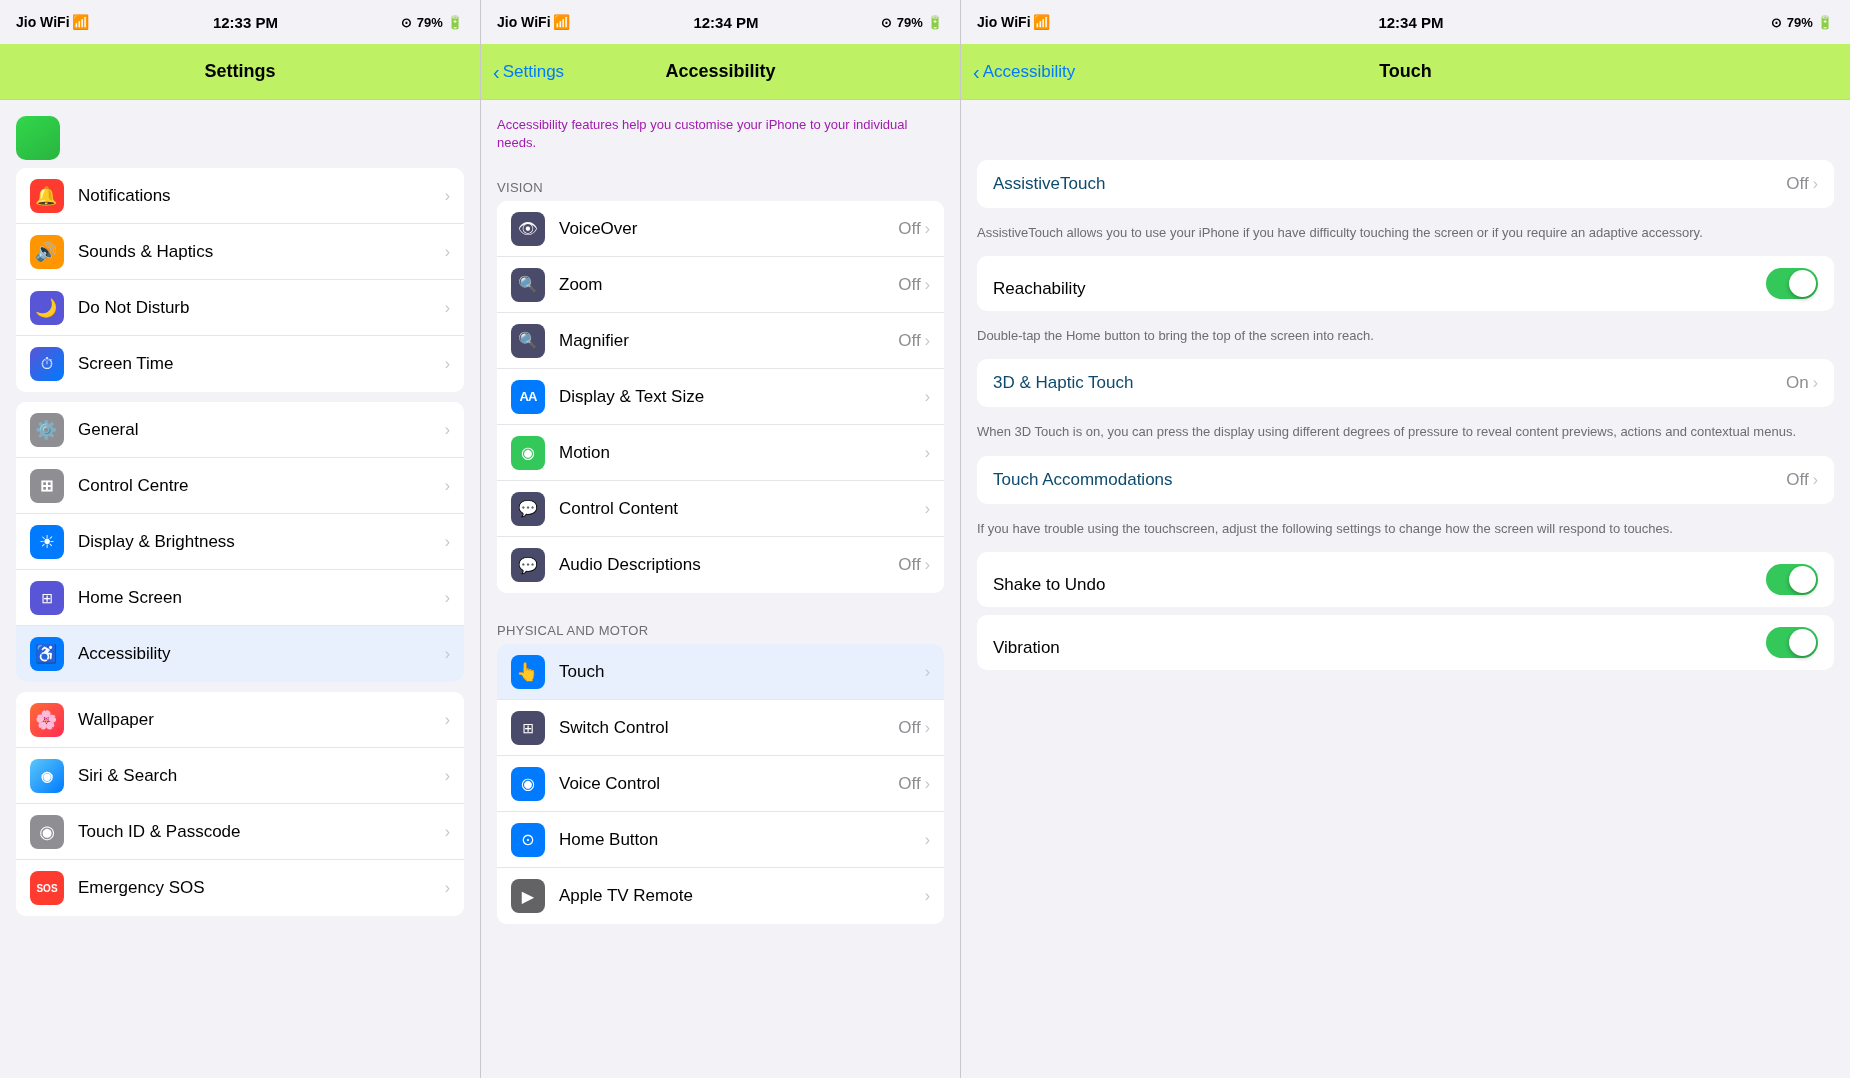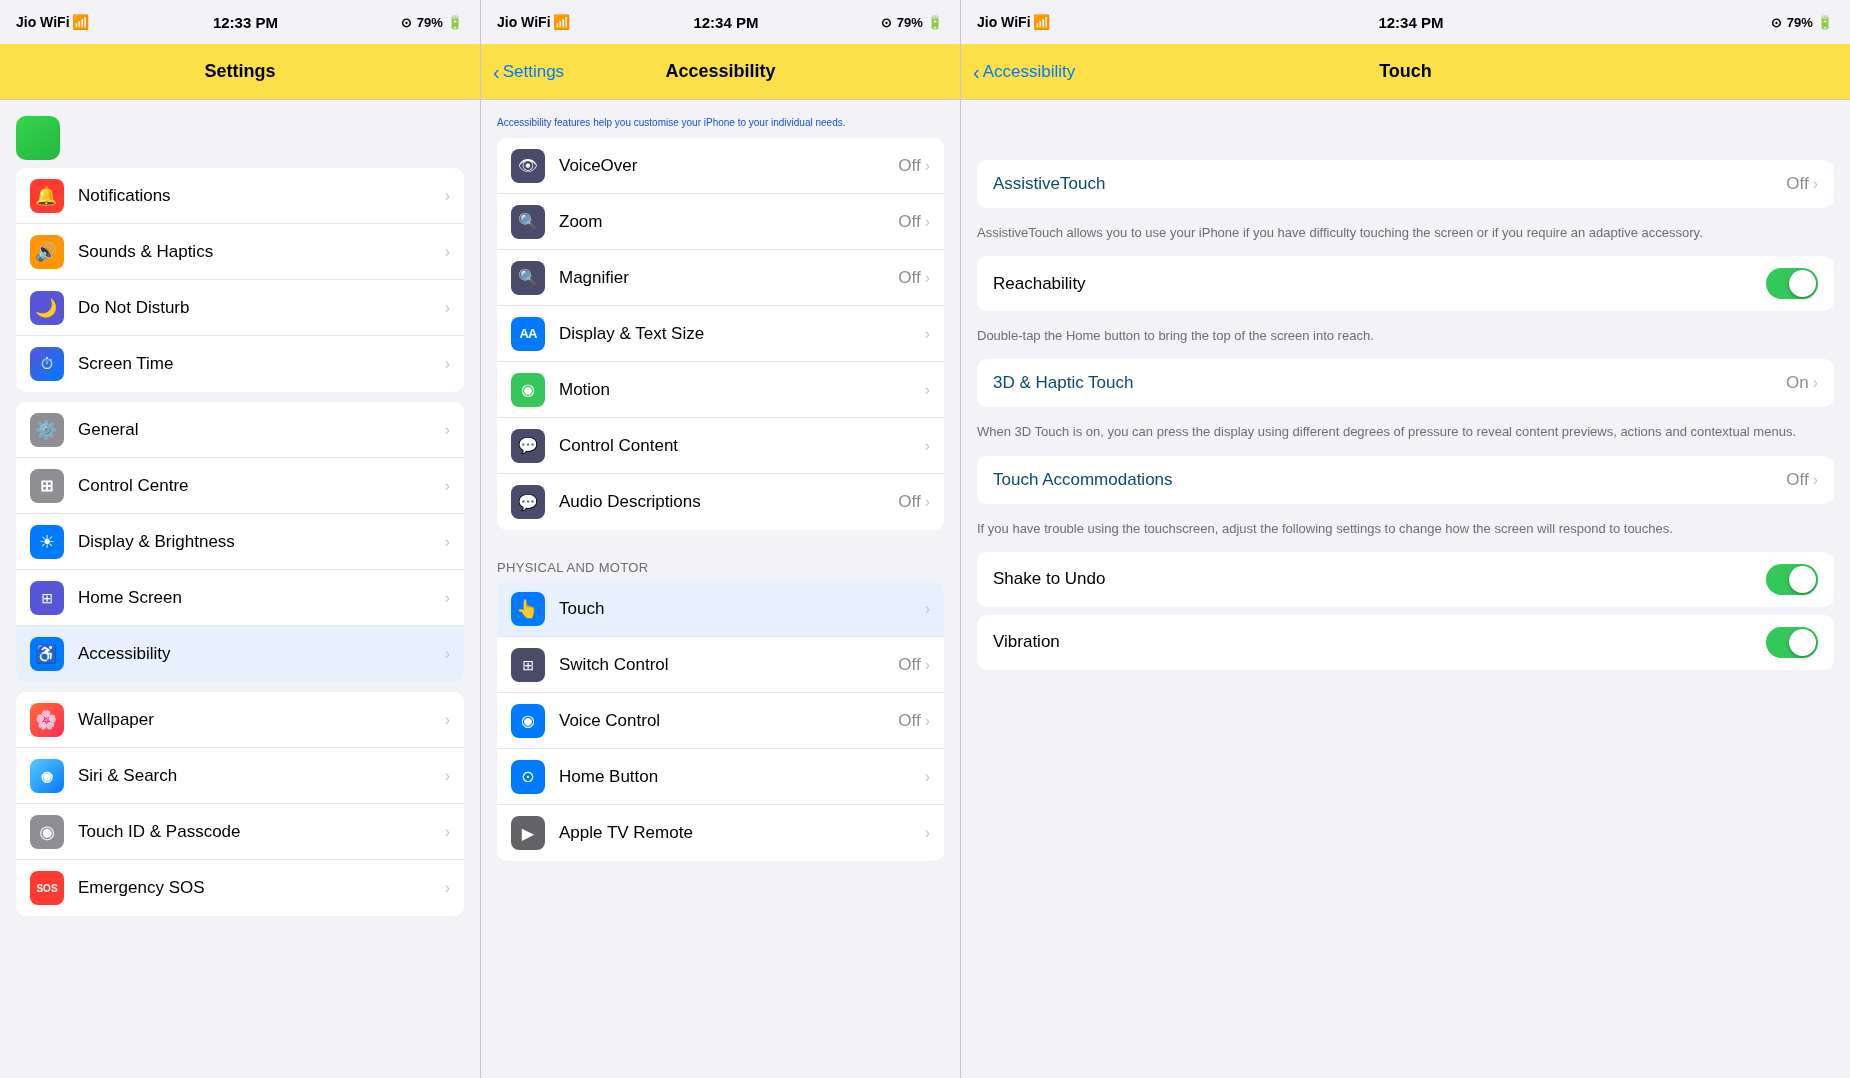--- a/index.html
+++ b/index.html
@@ -37,21 +37,21 @@
       font-weight: 600;
       flex-shrink: 0;
     }
     .status-bar .left { display: flex; align-items: center; gap: 3px; font-size: 14px; }
     .status-bar .center { font-size: 15px; font-weight: 600; }
     .status-bar .right { display: flex; align-items: center; gap: 5px; font-size: 13px; }
 
     
     .nav-bar {
       height: 56px;
-      background: #fde047;
+      background: #bef264;
       border-bottom: 1px solid #c8c7cc;
       display: flex;
       align-items: center;
       justify-content: center;
       position: relative;
       flex-shrink: 0;
     }
     .nav-bar .title {
       font-size: 18px;
       font-weight: 700;
@@ -165,22 +165,22 @@
     
     .p1-top-icon {
       width: 44px; height: 44px;
       border-radius: 10px;
       background: linear-gradient(145deg, #32d74b, #28b540);
       margin: 16px 16px 8px 16px;
     }
 
     
     .accessibility-note {
-      font-size: 10px;
-      color: #1d4ed8;
+      font-size: 13px;
+      color: #a21caf;
       padding: 16px 16px 8px 16px;
       line-height: 1.4;
     }
 
     
     .p3-section-card {
       background: #fff;
       margin: 0 16px 8px 16px;
       border-radius: 10px;
       overflow: hidden;
@@ -210,21 +210,21 @@
 
     .p3-description {
       font-size: 13px;
       color: #6d6d72;
       padding: 8px 16px 14px 16px;
       line-height: 1.4;
     }
 
     .p3-toggle-row {
       display: flex;
-      align-items: center;
+      align-items: flex-end;
       padding: 12px 16px;
       min-height: 52px;
     }
     .p3-toggle-label {
       flex: 1;
       font-size: 17px;
       color: #000;
     }
 
     
@@ -422,20 +422,21 @@
     <div class="back-btn">
       <span class="back-chevron">‹</span>
       <span>Settings</span>
     </div>
     <span class="title">Accessibility</span>
   </div>
 
   <div class="scroll-content">
     <p class="accessibility-note">Accessibility features help you customise your iPhone to your individual needs.</p>
 
+    <div class="section-header">VISION</div>
     <div class="settings-group">
       <div class="settings-row">
         <div class="row-icon" style="background:#4a4a6a;">
           <span style="font-size:16px; color:#fff;">👁</span>
         </div>
         <span class="row-label">VoiceOver</span>
         <div class="row-right">
           <span class="value">Off</span>
           <span class="chevron">›</span>
         </div>

